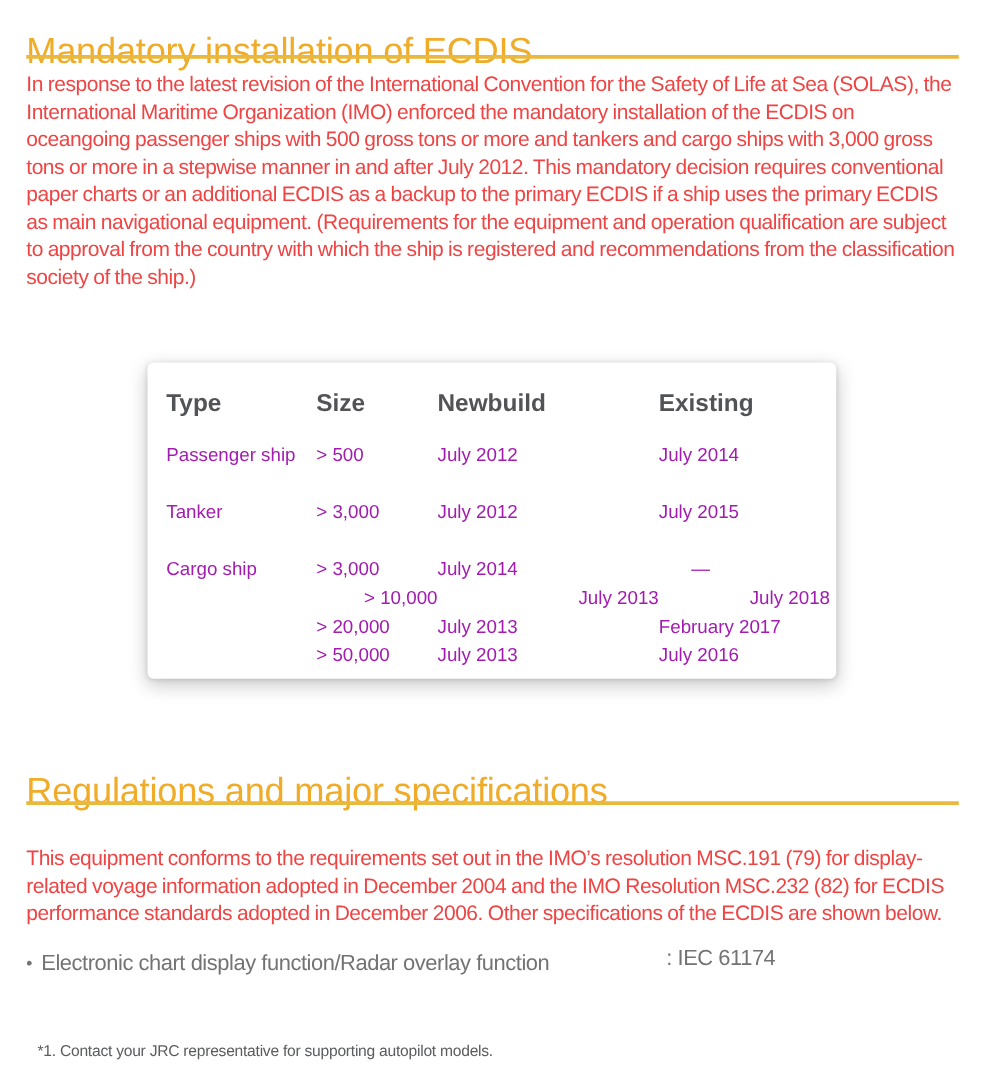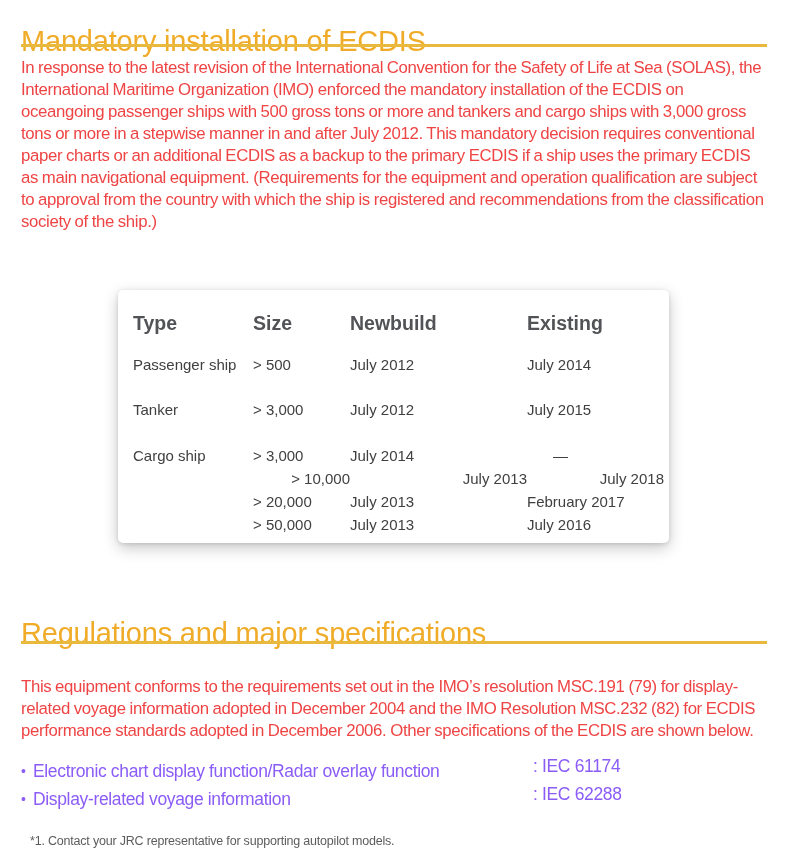--- a/index.html
+++ b/index.html
@@ -34,40 +34,40 @@
     position:absolute;left:118px;top:290px;
     width:530px;height:253px;
     background:#ffffff;border-radius:5px;
     box-shadow:0 5px 15px rgba(0,0,0,0.22), 0 1px 4px rgba(0,0,0,0.12);
     padding-left:21px;
   }
   .t-row{
     position:absolute;left:15px;right:5px;
     display:grid;
     grid-template-columns:120px 97px 177px 1fr;
-    color:#404040;font-size:15px;letter-spacing:0;
+    color:#a21caf;font-size:15px;letter-spacing:0;
   }
   .t-row.head{
     color:#525356;font-weight:bold;font-size:19.5px;
   }
   .t-head-top{top:22px;}
   .t-r0{top:66px;}
   .t-r1{top:111px;}
   .t-r2{top:157px;}
   .t-r3{top:180px;text-align:right;}
   .t-r4{top:203px;}
   .t-r5{top:226px;}
   .cell-dash{text-indent:26px;}
   
   .bullets{position:absolute;left:21px;top:755px;width:748px;}
   .bullet-row{
     position:relative;
     font-size:17.5px;line-height:23.5px;
     letter-spacing:-0.35px;
-    color:#8b5cf6;
+    color:#737373;
   }
   .bullet-dot{
     display:inline-block;width:12px;
     font-size:14px;vertical-align:1px;
   }
   .bullet-value{
     position:absolute;left:512px;top:0;
     white-space:nowrap;
   }
   .bullet-row sup{font-size:11px;letter-spacing:0;}
@@ -141,21 +141,17 @@
   <h1 class="sec-title" style="top:598px;">Regulations and major specifications</h1>
   <div class="sec-rule" style="top:641px;"></div>
 
   <p class="para" style="top:676px;margin:0;">This equipment conforms to the requirements set out in the IMO’s resolution MSC.191 (79) for display-related voyage information adopted in December 2004 and the IMO Resolution MSC.232 (82) for ECDIS performance standards adopted in December 2006. Other specifications of the ECDIS are shown below.</p>
 
   <div class="bullets">
     <div class="bullet-row">
       <span class="bullet-dot">•</span><span>Electronic chart display function/Radar overlay function</span><sup></sup>
       <span class="bullet-value">: IEC 61174</span>
     </div>
-    <div class="bullet-row">
-      <span class="bullet-dot">•</span><span>Display-related voyage information</span><sup></sup>
-      <span class="bullet-value">: IEC 62288</span>
-    </div>
   </div>
 
   <div class="footnote">*1. Contact your JRC representative for supporting autopilot models.</div>
 
 </div>
 
 </body></html>

